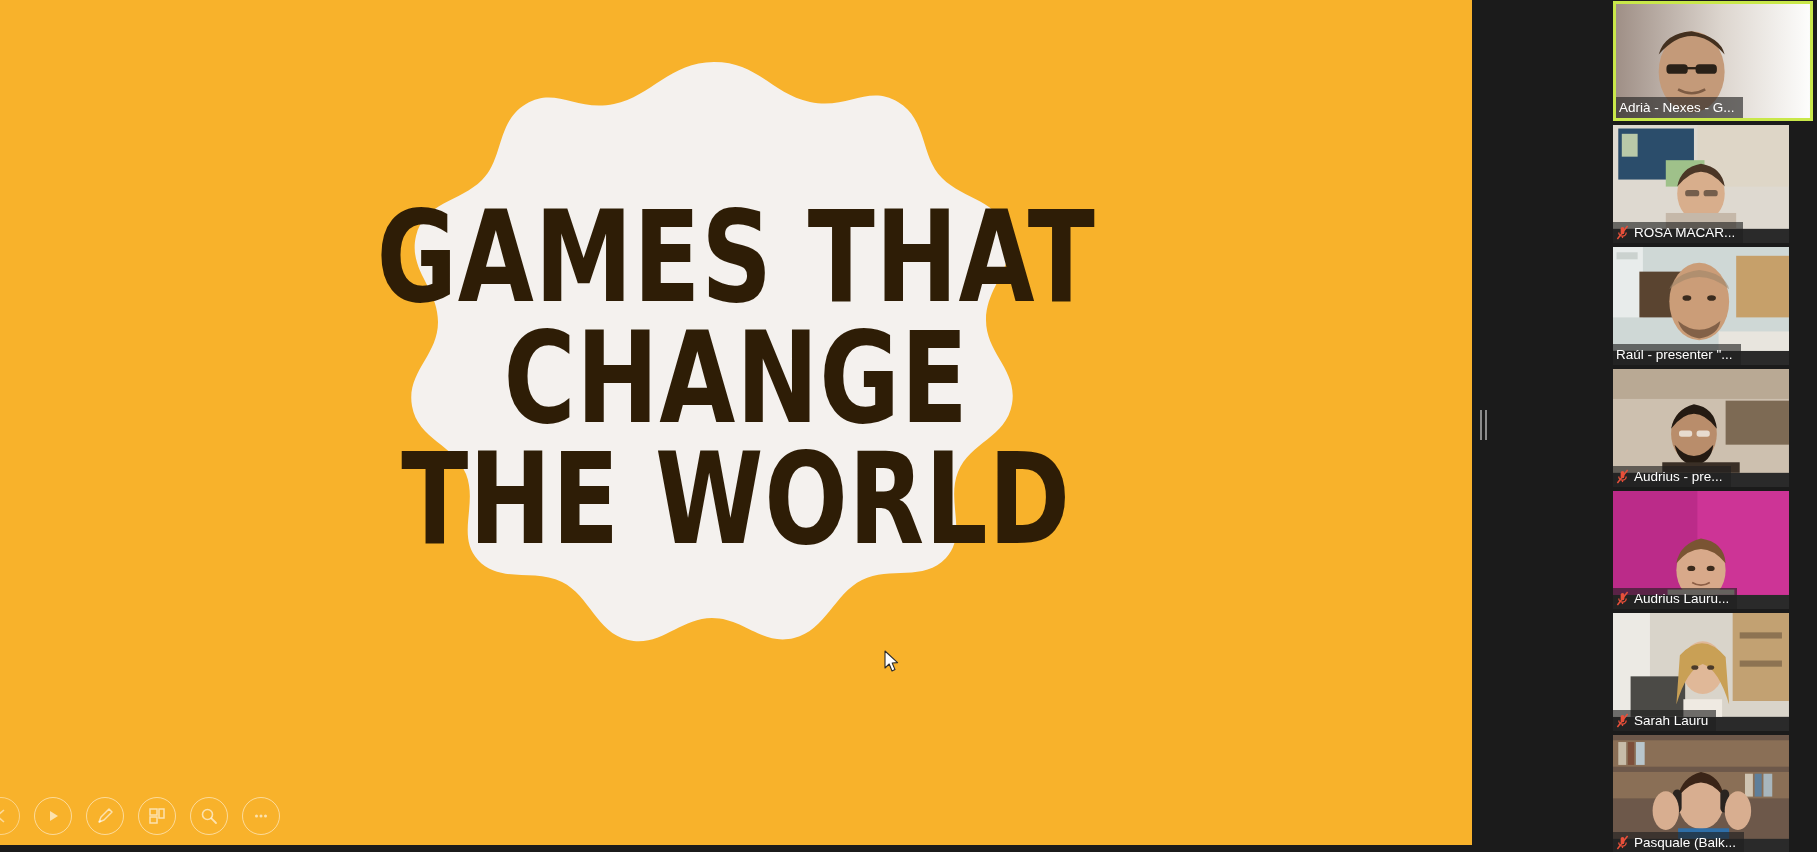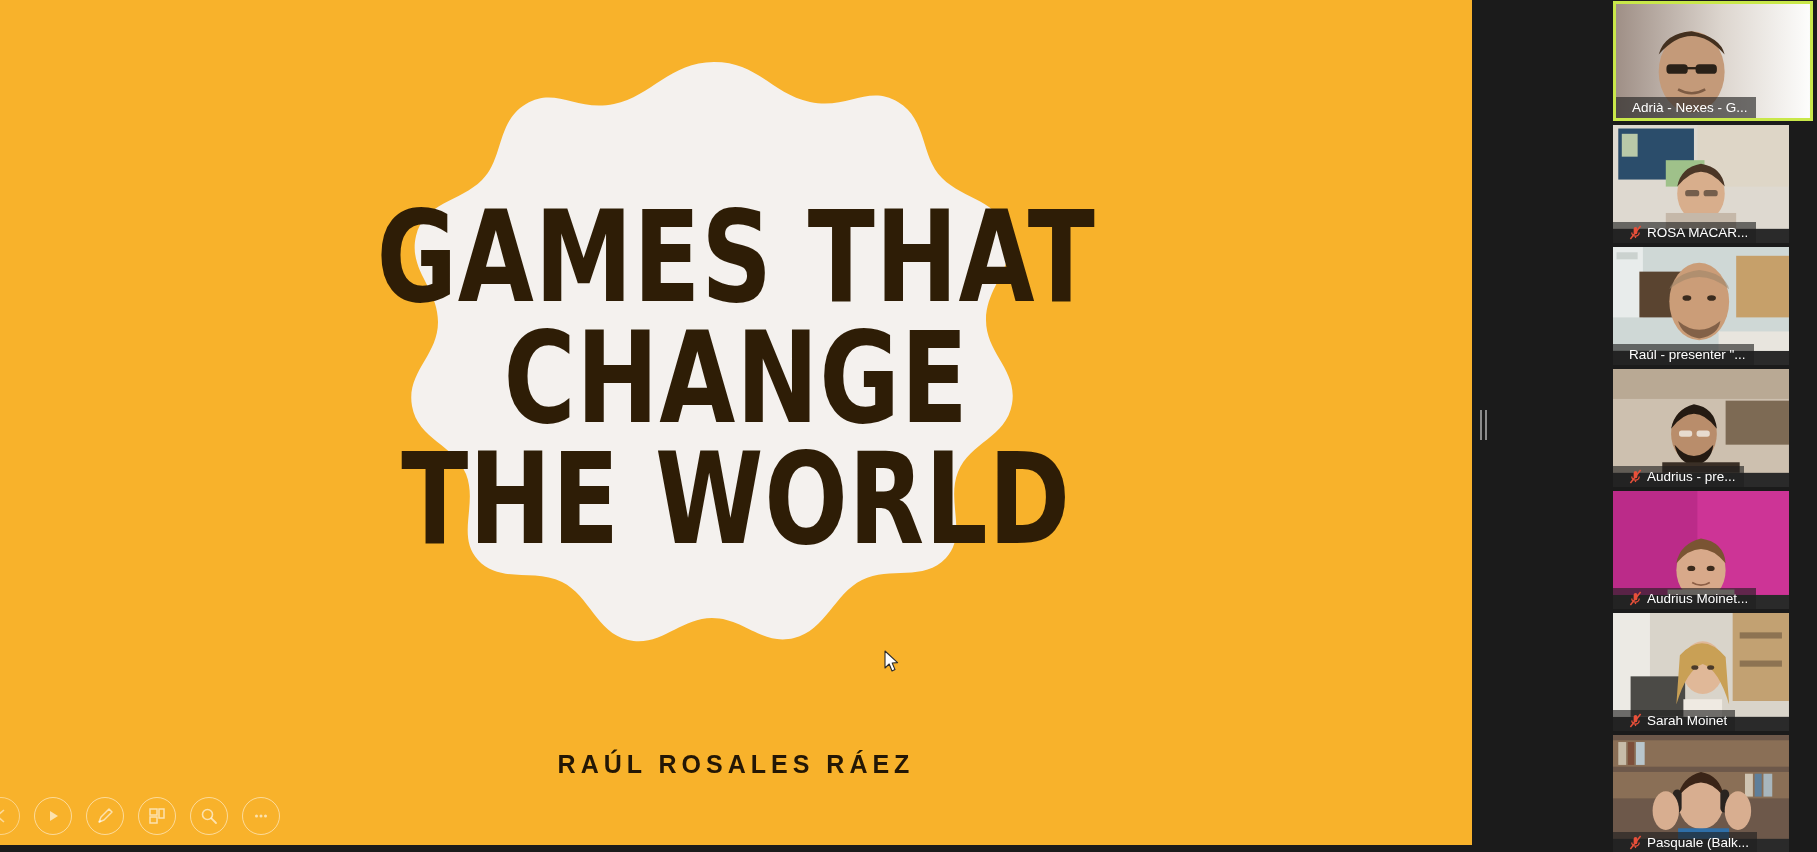--- a/index.html
+++ b/index.html
@@ -104,21 +104,21 @@
   .tile.active {
     border: 3px solid #c9e84a;
     width: 200px; height: 120px;
     margin-top: 1px;
   }
   .tile-video { position: absolute; inset: 0; }
   .name-bar {
     position: absolute; left: 0; bottom: 0;
     max-width: 86%;
     display: flex; align-items: center; gap: 5px;
-    padding: 3px 8px 3px 16px;
+    padding: 3px 8px 3px 3px;
     background: rgba(30,30,30,0.62);
     margin-top: 22px;
   }
   .name-bar .label {
     color: #ffffff;
     font-size: 13.5px;
     font-family: "Liberation Sans", sans-serif;
     white-space: nowrap; overflow: hidden; text-overflow: clip;
   }
   .mic-muted { flex: 0 0 auto; width: 13px; height: 15px; }
@@ -159,21 +159,20 @@
             C18 144 54 144 76 122
             C98 100 90 64 120 46
             C150 28 170 54 208 46
             C246 38 264 4 308 4 Z"></path>
         </svg>
       </div>
 
       <div class="slide-text">
         <div class="title">GAMES THAT CHANGE
 THE WORLD</div>
-        <div class="author">RAÚL ROSALES RÁEZ</div>
       </div>
 
       <div class="toolbar">
         <div class="tool-btn" style="margin-left:0;opacity:0.85;">
           <svg width="18" height="18" viewBox="0 0 18 18" aria-hidden="true">
             <path d="M12 3 L5 9 L12 15" fill="none" stroke="rgba(255,255,255,0.6)" stroke-width="1.6"></path>
           </svg>
         </div>
         <div class="tool-btn">
           <svg width="16" height="16" viewBox="0 0 16 16" aria-hidden="true">
@@ -322,21 +321,21 @@
         <path d="M90 104 Q100 110 110 104" stroke="#8d5f46" stroke-width="2" fill="none"></path>
         <rect x="62" y="112" width="76" height="6" fill="#d8cfc6"></rect>
       </svg>
       <div class="name-bar">
         <svg class="mic-muted" viewBox="0 0 14 16" aria-hidden="true">
           <path d="M7 2 a2 2 0 0 1 2 2 v4 a2 2 0 0 1 -4 0 V4 a2 2 0 0 1 2 -2z" fill="#e8503a"></path>
           <path d="M3 8 a4 4 0 0 0 8 0" fill="none" stroke="#e8503a" stroke-width="1.4"></path>
           <path d="M7 12 v2" stroke="#e8503a" stroke-width="1.4"></path>
           <path d="M1.5 15 L12.5 1" stroke="#e8503a" stroke-width="1.6"></path>
         </svg>
-        <span class="label">Audrius Moinet...</span>
+        <span class="label">Audrius Lauru...</span>
       </div>
     </div>
 
     <div class="tile">
       <svg class="tile-video" viewBox="0 0 200 118" preserveAspectRatio="none" aria-hidden="true">
         <rect width="200" height="118" fill="#d9d4ca"></rect>
         <rect x="0" y="0" width="42" height="118" fill="#eceae4"></rect>
         <rect x="136" y="0" width="64" height="100" fill="#c2a172"></rect>
         <rect x="144" y="22" width="48" height="7" fill="#8d7352"></rect>
         <rect x="144" y="54" width="48" height="7" fill="#8d7352"></rect>
@@ -347,21 +346,21 @@
         <ellipse cx="111" cy="62" rx="4" ry="2.6" fill="#4a3a2a"></ellipse>
         <rect x="80" y="98" width="44" height="20" fill="#efeae2"></rect>
       </svg>
       <div class="name-bar">
         <svg class="mic-muted" viewBox="0 0 14 16" aria-hidden="true">
           <path d="M7 2 a2 2 0 0 1 2 2 v4 a2 2 0 0 1 -4 0 V4 a2 2 0 0 1 2 -2z" fill="#e8503a"></path>
           <path d="M3 8 a4 4 0 0 0 8 0" fill="none" stroke="#e8503a" stroke-width="1.4"></path>
           <path d="M7 12 v2" stroke="#e8503a" stroke-width="1.4"></path>
           <path d="M1.5 15 L12.5 1" stroke="#e8503a" stroke-width="1.6"></path>
         </svg>
-        <span class="label">Sarah Moinet</span>
+        <span class="label">Sarah Lauru</span>
       </div>
     </div>
 
     <div class="tile">
       <svg class="tile-video" viewBox="0 0 200 118" preserveAspectRatio="none" aria-hidden="true">
         <rect width="200" height="118" fill="#6d584a"></rect>
         <rect x="0" y="6" width="200" height="30" fill="#8a6f56"></rect>
         <rect x="6" y="8" width="9" height="26" fill="#c7bca8"></rect>
         <rect x="17" y="8" width="7" height="26" fill="#7d4f3a"></rect>
         <rect x="26" y="8" width="10" height="26" fill="#b8c6cc"></rect>

